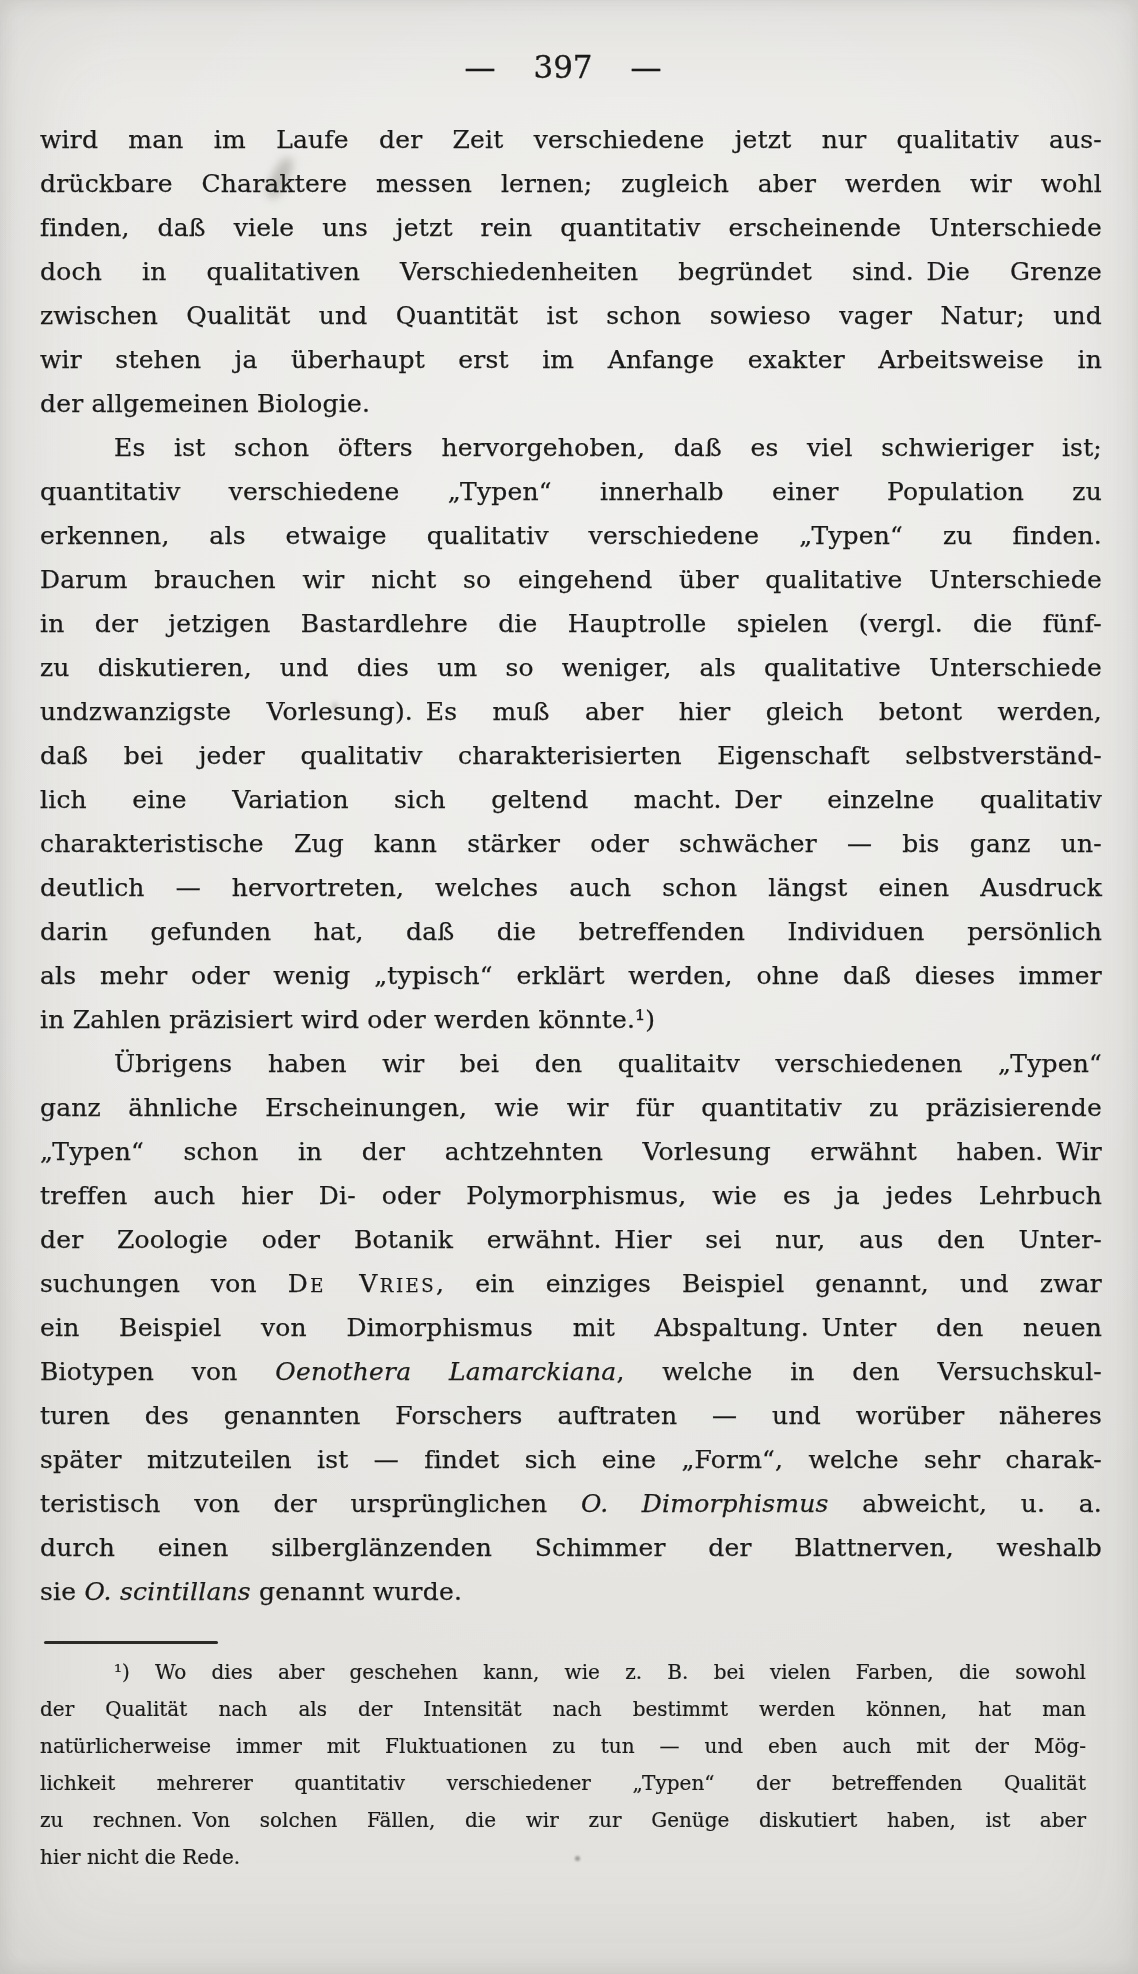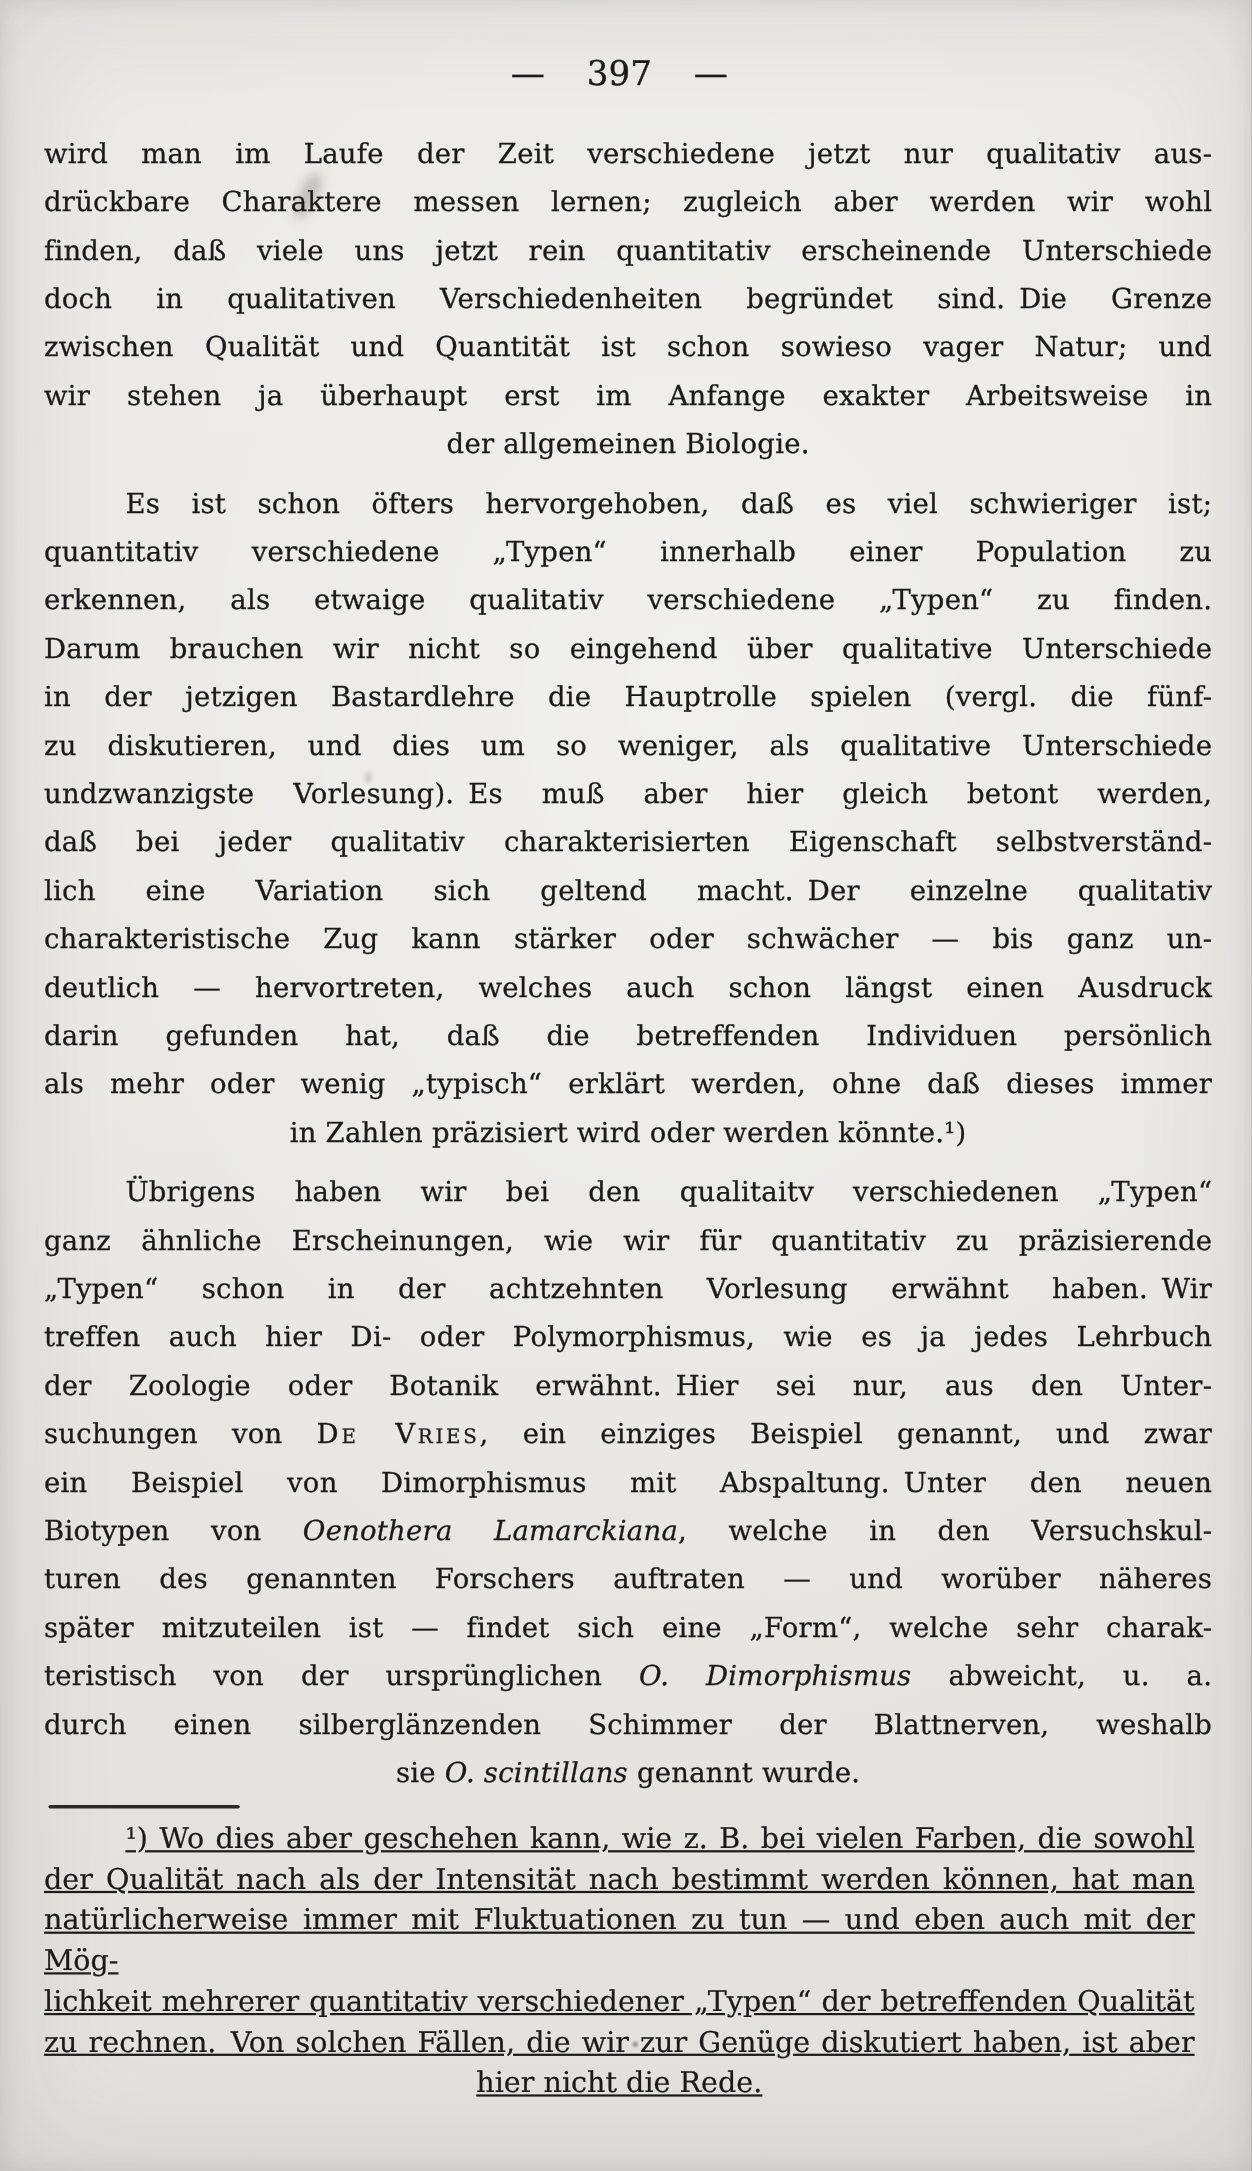--- a/index.html
+++ b/index.html
@@ -21,33 +21,33 @@
     font-size:31px;line-height:1;
     transform:translateX(-6px);
     -webkit-text-stroke:0.3px #1a1a1a;
   }
   .bodytext{
     position:absolute;left:40px;right:36px;top:118px;
     font-size:25px;line-height:44px;
     letter-spacing:0.2px;
     -webkit-text-stroke:0.25px #1a1a1a;
   }
-  .para + .para{margin-top:10px;}
-  .ln{text-align:center;}
+  .para + .para{margin-top:0;}
+  .ln{text-align:left;}
   .ln.just{text-align:justify;text-align-last:justify;}
   .ln.ind{padding-left:74px;}
   .seg-i{font-style:italic;}
   .seg-sc{font-variant:small-caps;letter-spacing:2.5px;}
   .rule{
     position:absolute;left:44px;top:1641px;width:174px;height:3px;
     background:#2a2a28;border-radius:2px;
   }
   .footnote{
     position:absolute;left:40px;right:52px;top:1654px;
-    font-size:26px;line-height:37px;text-decoration:underline;
+    font-size:20px;line-height:37px;
     -webkit-text-stroke:0.2px #1a1a1a;
   }
   
   .smudge{
     position:absolute;left:272px;top:156px;width:16px;height:44px;
     background:rgba(118,114,106,0.38);
     transform:rotate(26deg);border-radius:45%;
     filter:blur(5px);
     pointer-events:none;
   }

